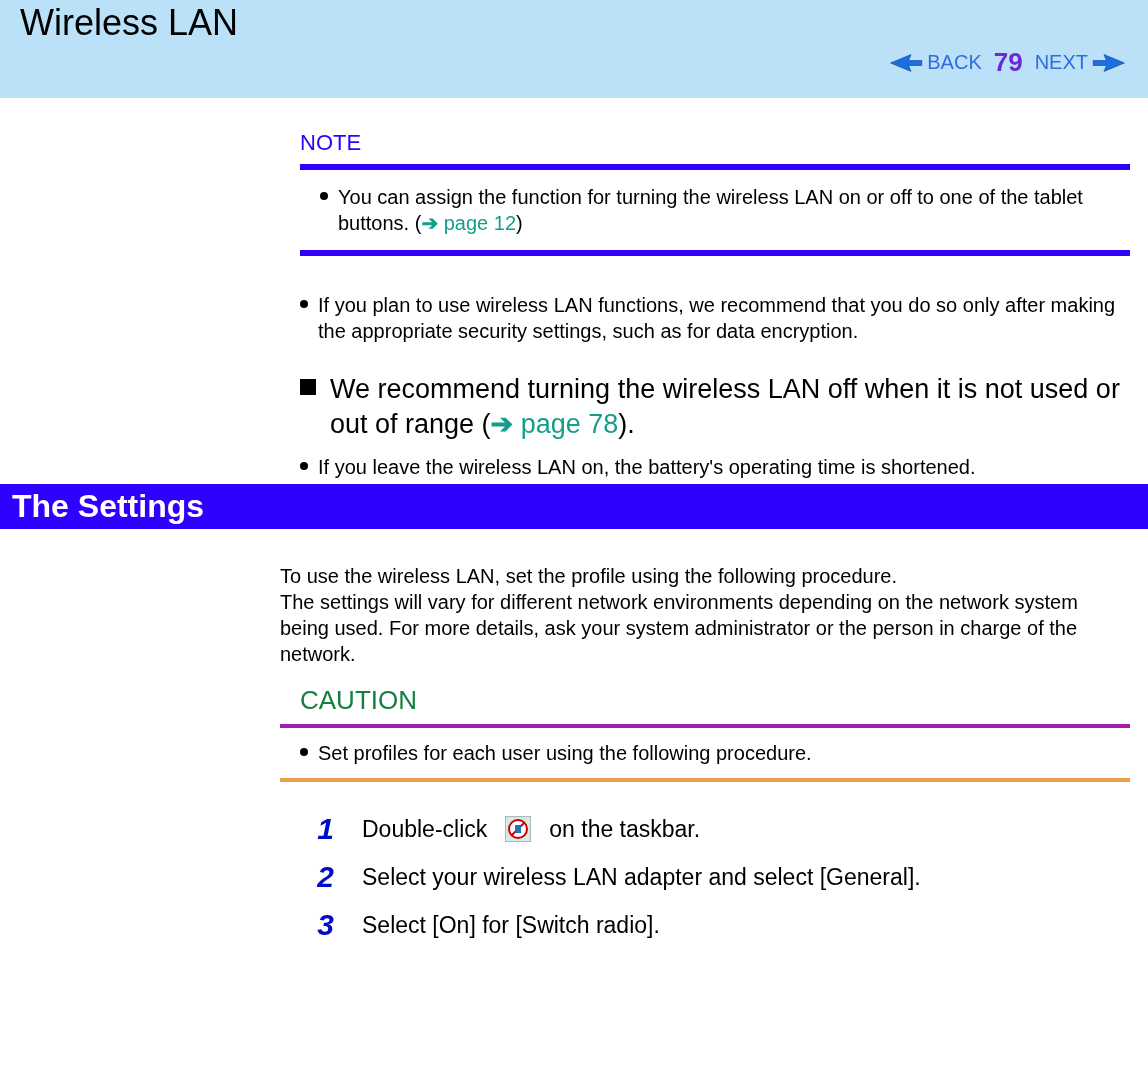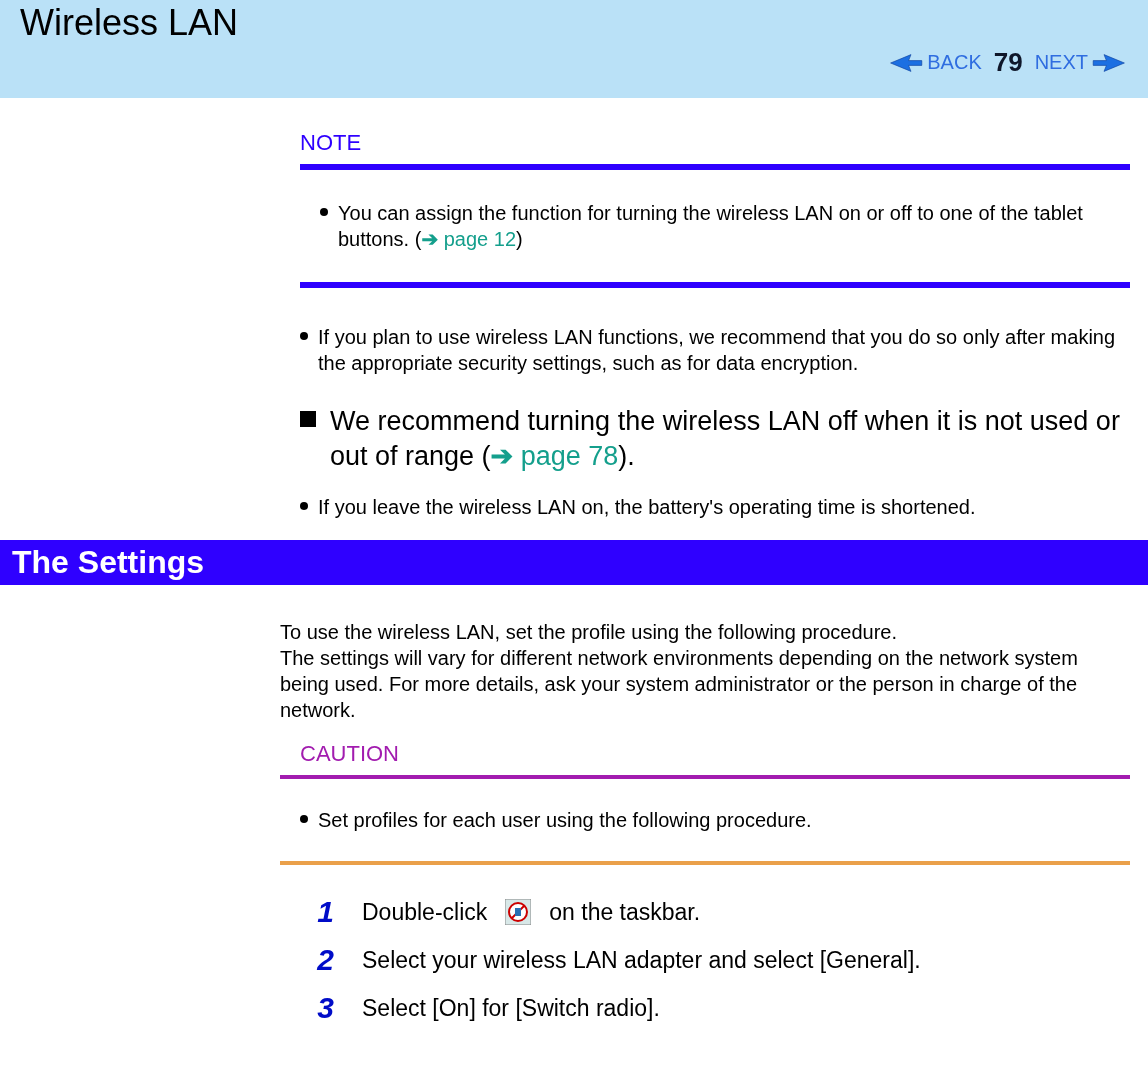--- a/index.html
+++ b/index.html
@@ -37,21 +37,21 @@
     gap: 4px;
     cursor: pointer;
   }
   .arrow-left, .arrow-right {
     width: 36px;
     height: 24px;
   }
   .page-num {
     font-weight: 700;
     font-size: 26px;
-    color: #0f172a;
+    color: #6d28d9;
   }
   .content {
     padding: 0;
   }
   .indent-block {
     margin-left: 300px;
     margin-right: 18px;
     padding-top: 32px;
   }
   .note-label {
@@ -62,21 +62,21 @@
   }
   .note-box {
     border-top: 6px solid #2f00ff;
     border-bottom: 6px solid #2f00ff;
     padding: 10px 0;
     margin-bottom: 36px;
   }
   .bullet-row {
     display: flex;
     gap: 10px;
-    margin: 20px 0;
+    margin: 4px 0;
   }
   .bullet-dot {
     flex: 0 0 auto;
     width: 8px; height: 8px;
     border-radius: 50%;
     background: #000;
     margin-top: 8px;
   }
   .bullet-text {
     font-size: 20px;
@@ -111,22 +111,22 @@
     margin-left: 280px;
     margin-right: 18px;
     padding-top: 34px;
   }
   .body-para {
     font-size: 20px;
     line-height: 1.3;
     margin-bottom: 18px;
   }
   .caution-label {
-    color: #a21caf;
-    font-size: 22px;
+    color: #15803d;
+    font-size: 26px;
     font-weight: 400;
     margin-bottom: 8px;
     margin-left: 20px;
   }
   .caution-box {
     border-top: 4px solid #a21caf;
     border-bottom: 4px solid #eaa04a;
     padding: 8px 0;
     margin-bottom: 30px;
   }

